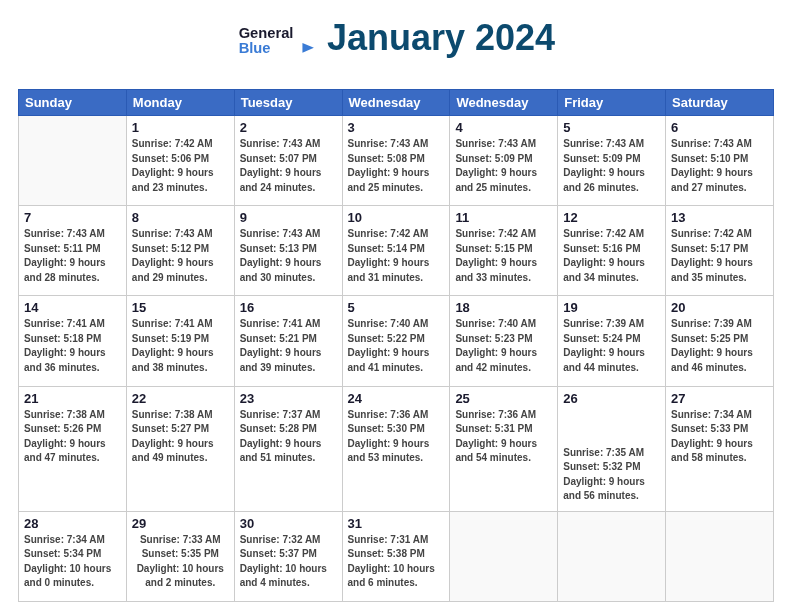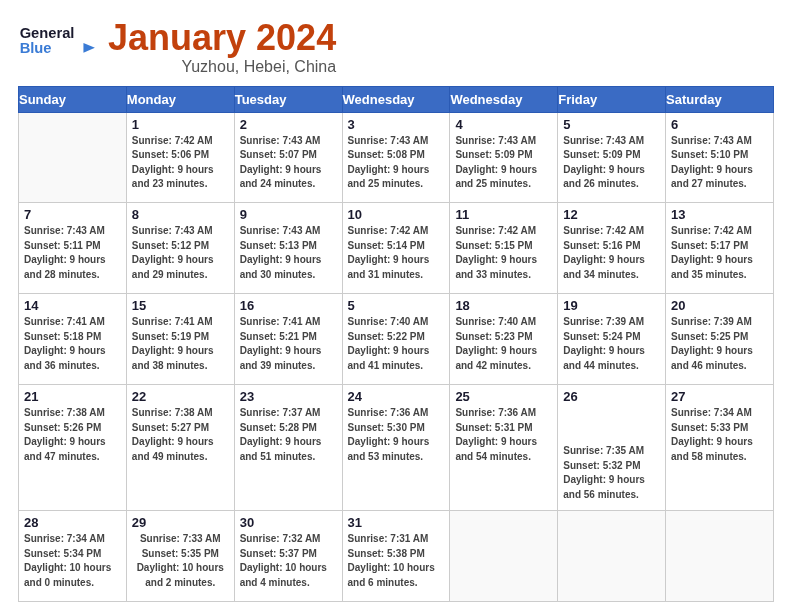--- a/index.html
+++ b/index.html
@@ -12,49 +12,49 @@
     }
     .page {
       width: 792px;
       height: 612px;
       padding: 18px 18px 10px 18px;
       display: flex;
       flex-direction: column;
     }
     .header {
       display: flex;
-      justify-content: flex-start;
+      justify-content: center;
       align-items: flex-start;
-      margin-bottom: 10px;
+      margin-bottom: 26px;
     }
     .title-block {
       text-align: right;
     }
     .month-title {
       font-size: 36px;
       font-weight: bold;
-      color: #c2410c;
+      color: #0c4a6e;
       line-height: 1.1;
     }
     .subtitle {
       font-size: 16px;
       color: #555;
     }
     .calendar {
       flex: 1;
       border: 1px solid #ccc;
       border-collapse: collapse;
       width: 100%;
       table-layout: fixed;
     }
     .calendar th {
       background: #3a6bc4;
       color: #fff;
       text-align: left;
-      padding: 5px 0;
+      padding: 5px 6px;
       font-size: 13px;
       border: 1px solid #2a5ab4;
       font-weight: bold;
     }
     .calendar td {
       vertical-align: top;
       border: 1px solid #ccc;
       padding: 4px 5px;
       font-size: 10.5px;
       color: #333;
@@ -94,21 +94,20 @@
 
     <div class="logo-container">
       <svg class="logo-svg" viewBox="0 0 110 50">
         <text x="2" y="22" font-family="Arial" font-weight="bold" font-size="18" fill="#1a1a2e">General</text>
         <text x="2" y="40" font-family="Arial" font-weight="bold" font-size="18" fill="#3a7bd5">Blue</text>
         <polygon points="80,28 80,40 94,34" fill="#3a7bd5"></polygon>
       </svg>
     </div>
     <div class="title-block">
       <div class="month-title">January 2024</div>
-      <div class="subtitle">Yuzhou, Hebei, China</div>
     </div>
   </div>
 
   <table class="calendar">
     <thead>
       <tr>
         <th>Sunday</th>
         <th>Monday</th>
         <th>Tuesday</th>
         <th>Wednesday</th>

